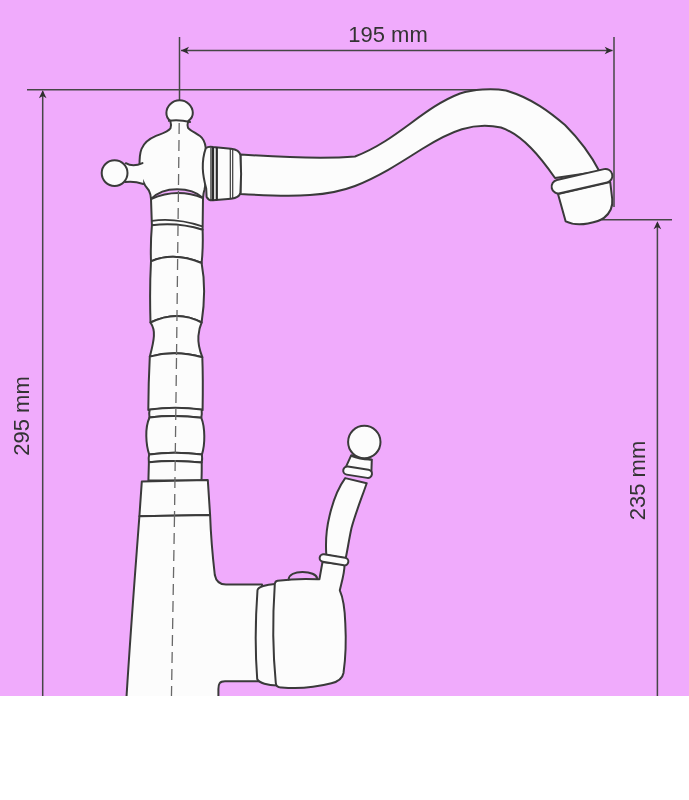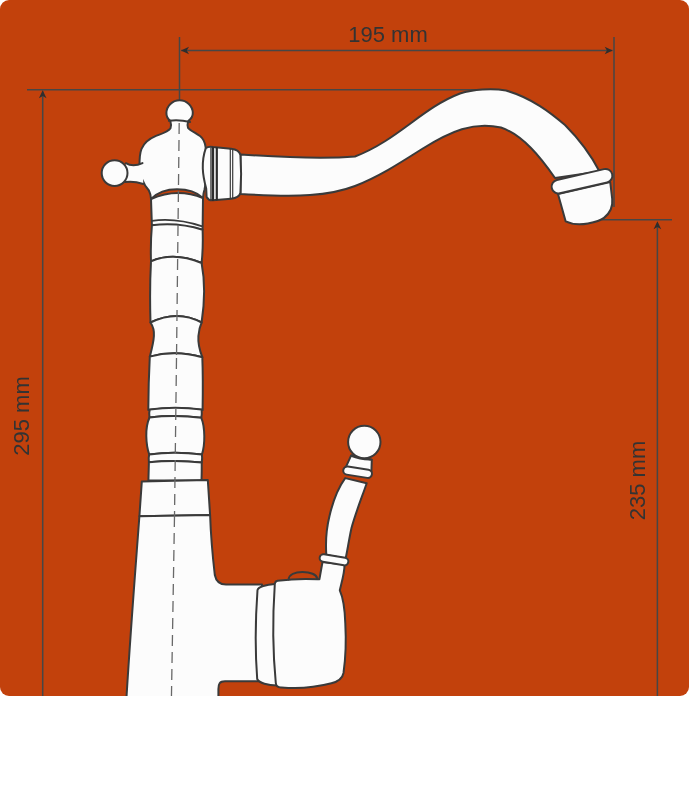--- a/index.html
+++ b/index.html
@@ -1,16 +1,16 @@
 <!DOCTYPE html>
 <html><head>
 <meta charset="utf-8">
 <style>
   html,body{margin:0;padding:0;background:#ffffff;}
-  .wrap{width:689px;height:696px;position:relative;background:#c2410c;border-radius:9px;}
+  .wrap{width:689px;height:696px;position:relative;background:#f0abfc;}
   svg{display:block;}
   text{font-family:"Liberation Sans",sans-serif;fill:#333;}
 </style>
 </head>
 <body>
 <div class="wrap">
 <svg width="689" height="800" viewBox="0 0 689 800">
 
   <g stroke="#464646" stroke-width="1.5" fill="none">
 

